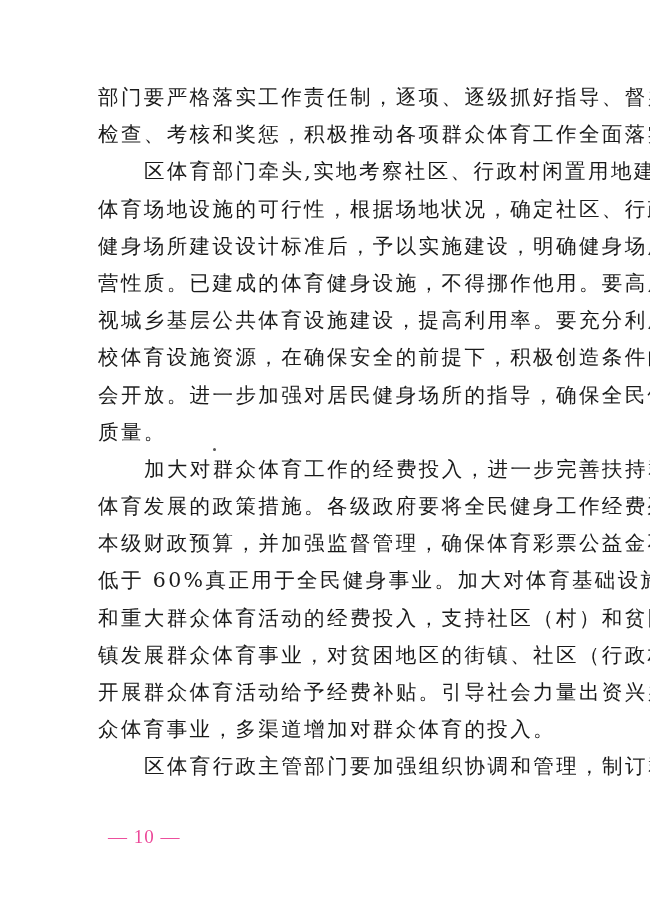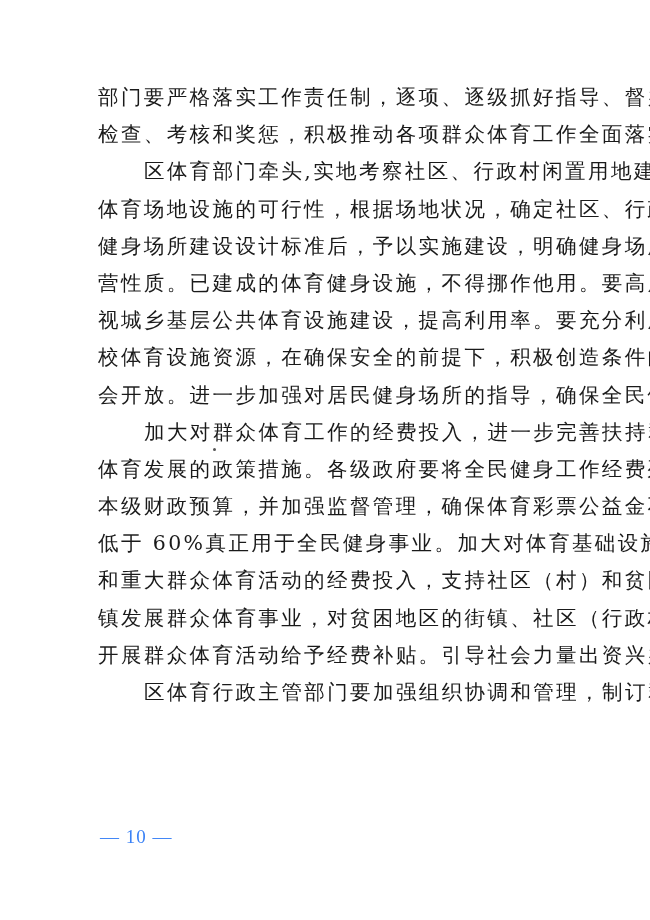--- a/index.html
+++ b/index.html
@@ -31,26 +31,26 @@
       overflow: visible;
     }
     .indent {
       padding-left: 46px;
     }
     .heading {
       padding-left: 34px;
     }
     .page-number {
       position: absolute;
-      left: 100px;
+      left: 108px;
       top: 826px;
       font-family: "Liberation Serif", serif;
       font-size: 19px;
       letter-spacing: 1px;
-      color: #3b82f6;
+      color: #ec4899;
       white-space: nowrap;
     }
     .speck {
       position: absolute;
       width: 3px;
       height: 3px;
       border-radius: 50%;
       background: #555;
     }
   </style>
@@ -60,25 +60,27 @@
 <div class="page">
   <span class="line">部门要严格落实工作责任制，逐项、逐级抓好指导、督办、</span>
   <span class="line">检查、考核和奖惩，积极推动各项群众体育工作全面落实。</span>
   <span class="line indent">区体育部门牵头,实地考察社区、行政村闲置用地建设</span>
   <span class="line">体育场地设施的可行性，根据场地状况，确定社区、行政村</span>
   <span class="line">健身场所建设设计标准后，予以实施建设，明确健身场所运</span>
   <span class="line">营性质。已建成的体育健身设施，不得挪作他用。要高度重</span>
   <span class="line">视城乡基层公共体育设施建设，提高利用率。要充分利用学</span>
   <span class="line">校体育设施资源，在确保安全的前提下，积极创造条件向社</span>
   <span class="line">会开放。进一步加强对居民健身场所的指导，确保全民健身</span>
+  <span class="line">质量。</span>
   <span class="line indent">加大对群众体育工作的经费投入，进一步完善扶持群众</span>
   <span class="line">体育发展的政策措施。各级政府要将全民健身工作经费列入</span>
   <span class="line">本级财政预算，并加强监督管理，确保体育彩票公益金不能</span>
   <span class="line">低于 60%真正用于全民健身事业。加大对体育基础设施建设</span>
   <span class="line">和重大群众体育活动的经费投入，支持社区（村）和贫困街</span>
   <span class="line">镇发展群众体育事业，对贫困地区的街镇、社区（行政村）</span>
   <span class="line">开展群众体育活动给予经费补贴。引导社会力量出资兴办群</span>
+  <span class="line">众体育事业，多渠道增加对群众体育的投入。</span>
   <span class="line indent">区体育行政主管部门要加强组织协调和管理，制订群众</span>
 </div>
 
 <div class="page-number">— 10 —</div>
 
 <span class="speck" style="left:213px; top:448px;"></span>
 
 </body></html>

